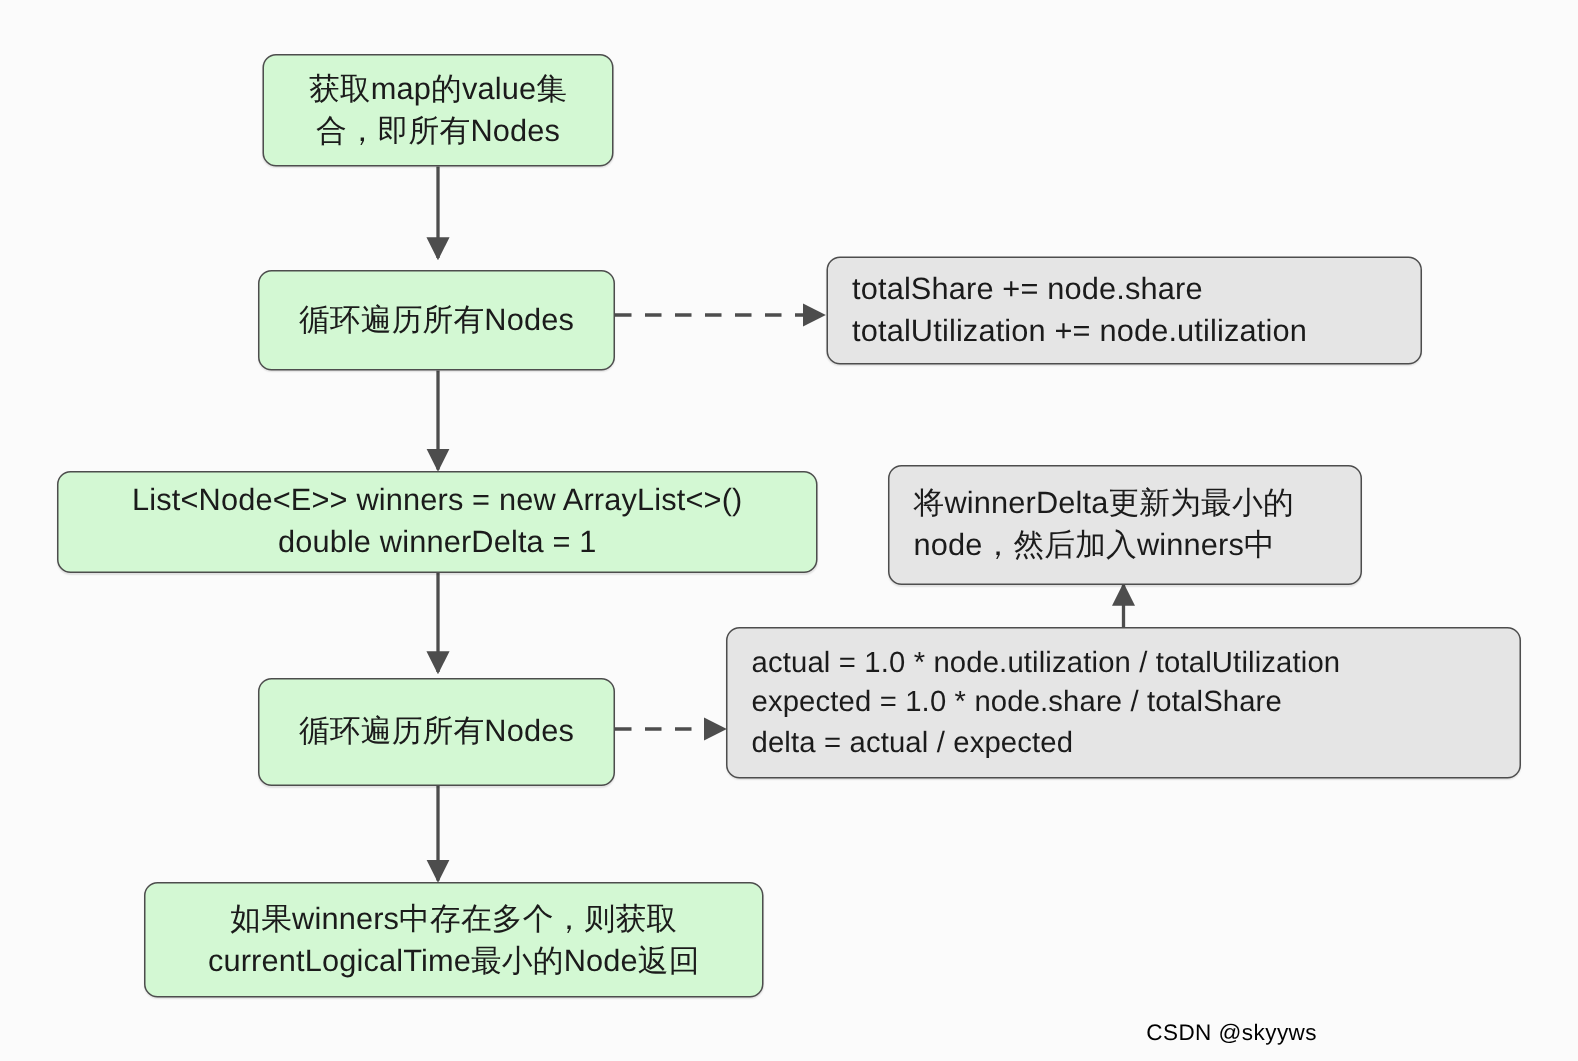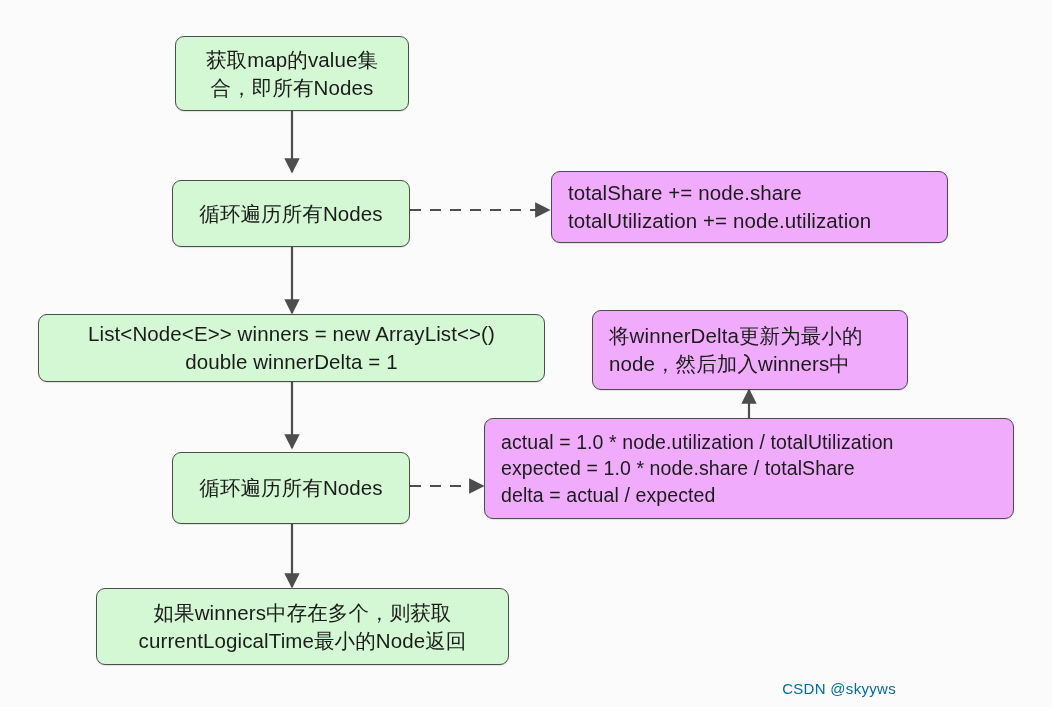--- a/index.html
+++ b/index.html
@@ -37,35 +37,35 @@
     color: #1b1b1b;
     line-height: 1.35;
     white-space: pre;
     letter-spacing: 0.1px;
     box-shadow: 0 1px 1px rgba(0,0,0,0.10);
   }
   .node.green {
     background: #d3f8d3;
   }
   .node.yellow {
-    background: #f0abfc;
+    background: #e5e5e5;
   }
   .node.left-align {
     justify-content: flex-start;
     text-align: left;
     padding-left: 16px;
   }
   .fs20 { font-size: 20.5px; }
   .fs19 { font-size: 19.5px; }
   .watermark {
     position: absolute;
-    right: 12px;
+    right: 30px;
     bottom: 10px;
     font-size: 15px;
-    color: #0369a1;
+    color: #000000;
     letter-spacing: 0.3px;
     white-space: nowrap;
   }
 </style>
 </head>
 <body>
 
 <div id="canvas">
 
   <svg id="edges" viewBox="0 0 1052 707" xmlns="http://www.w3.org/2000/svg">

